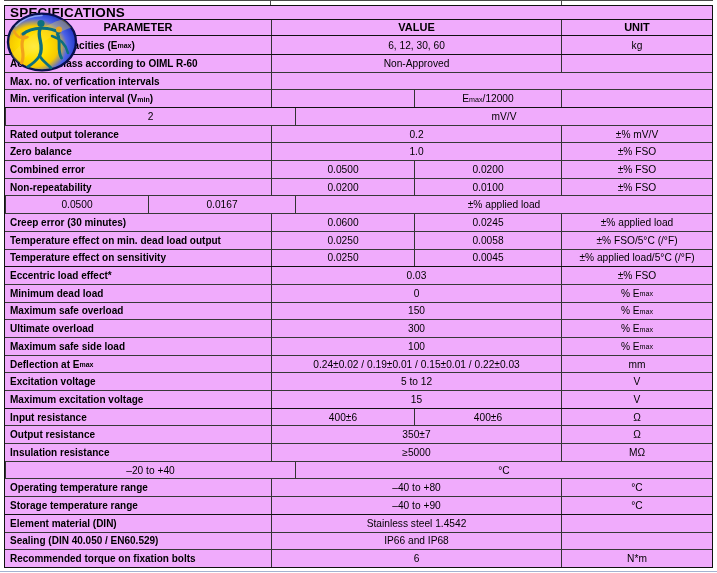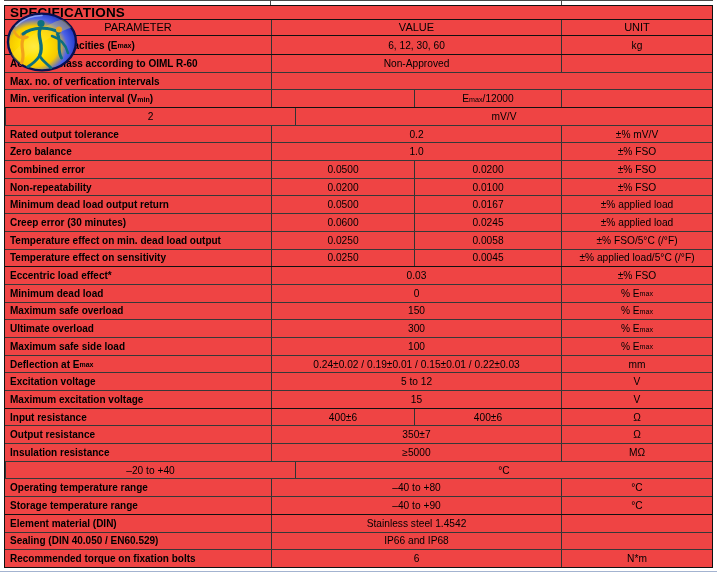--- a/index.html
+++ b/index.html
@@ -9,29 +9,29 @@
     -webkit-font-smoothing:antialiased;
   }
   
   .remnant-line{position:absolute;left:4px;width:709px;top:0;height:1.4px;background:#4a4a4a;}
   .remnant-tick{position:absolute;top:0;width:1.3px;height:5px;background:#4a4a4a;}
   .tick-a{left:270px;} .tick-b{left:561px;}
 
   
   .spec-table{
     position:absolute;left:4px;top:5px;width:709px;box-sizing:border-box;
-    border:1.5px solid #111;background:#ef4444;
+    border:1.5px solid #111;background:#f0abfc;
   }
   .title-row{
     height:12.6px;border-bottom:1.5px solid #111;display:flex;align-items:center;
     padding-left:5px;font-weight:bold;font-size:13.5px;letter-spacing:.2px;overflow:visible;
   }
   .header-row{
     height:15.7px;border-bottom:1.5px solid #111;display:flex;align-items:stretch;
-    font-weight:normal;font-size:11px;
+    font-weight:bold;font-size:11px;
   }
   .cell{display:flex;align-items:center;justify-content:center;box-sizing:border-box;overflow:hidden;white-space:nowrap;}
   .c-param{width:266px;justify-content:flex-start;padding-left:5px;}
   .header-row .c-param{justify-content:center;padding-left:0;}
   .c-value{width:290px;border-left:1.2px solid #333;}
   .c-unit{flex:1;border-left:1.2px solid #333;}
 
   .row{
     height:17.69px;display:flex;align-items:stretch;border-top:1px solid #383838;
     box-sizing:border-box;font-size:10.2px;
@@ -116,21 +116,20 @@
       </div>
       <div class="row">
         <div class="cell c-param">Non-repeatability</div>
         <div class="cell c-value">
           <div class="half half-left">0.0200</div>
           <div class="half half-right">0.0100</div>
         </div>
         <div class="cell c-unit">±% FSO</div>
       </div>
       <div class="row">
-        <div class="cell c-param">Minimum dead load output return</div>
         <div class="cell c-value">
           <div class="half half-left">0.0500</div>
           <div class="half half-right">0.0167</div>
         </div>
         <div class="cell c-unit">±% applied load</div>
       </div>
       <div class="row">
         <div class="cell c-param">Creep error (30 minutes)</div>
         <div class="cell c-value">
           <div class="half half-left">0.0600</div>

